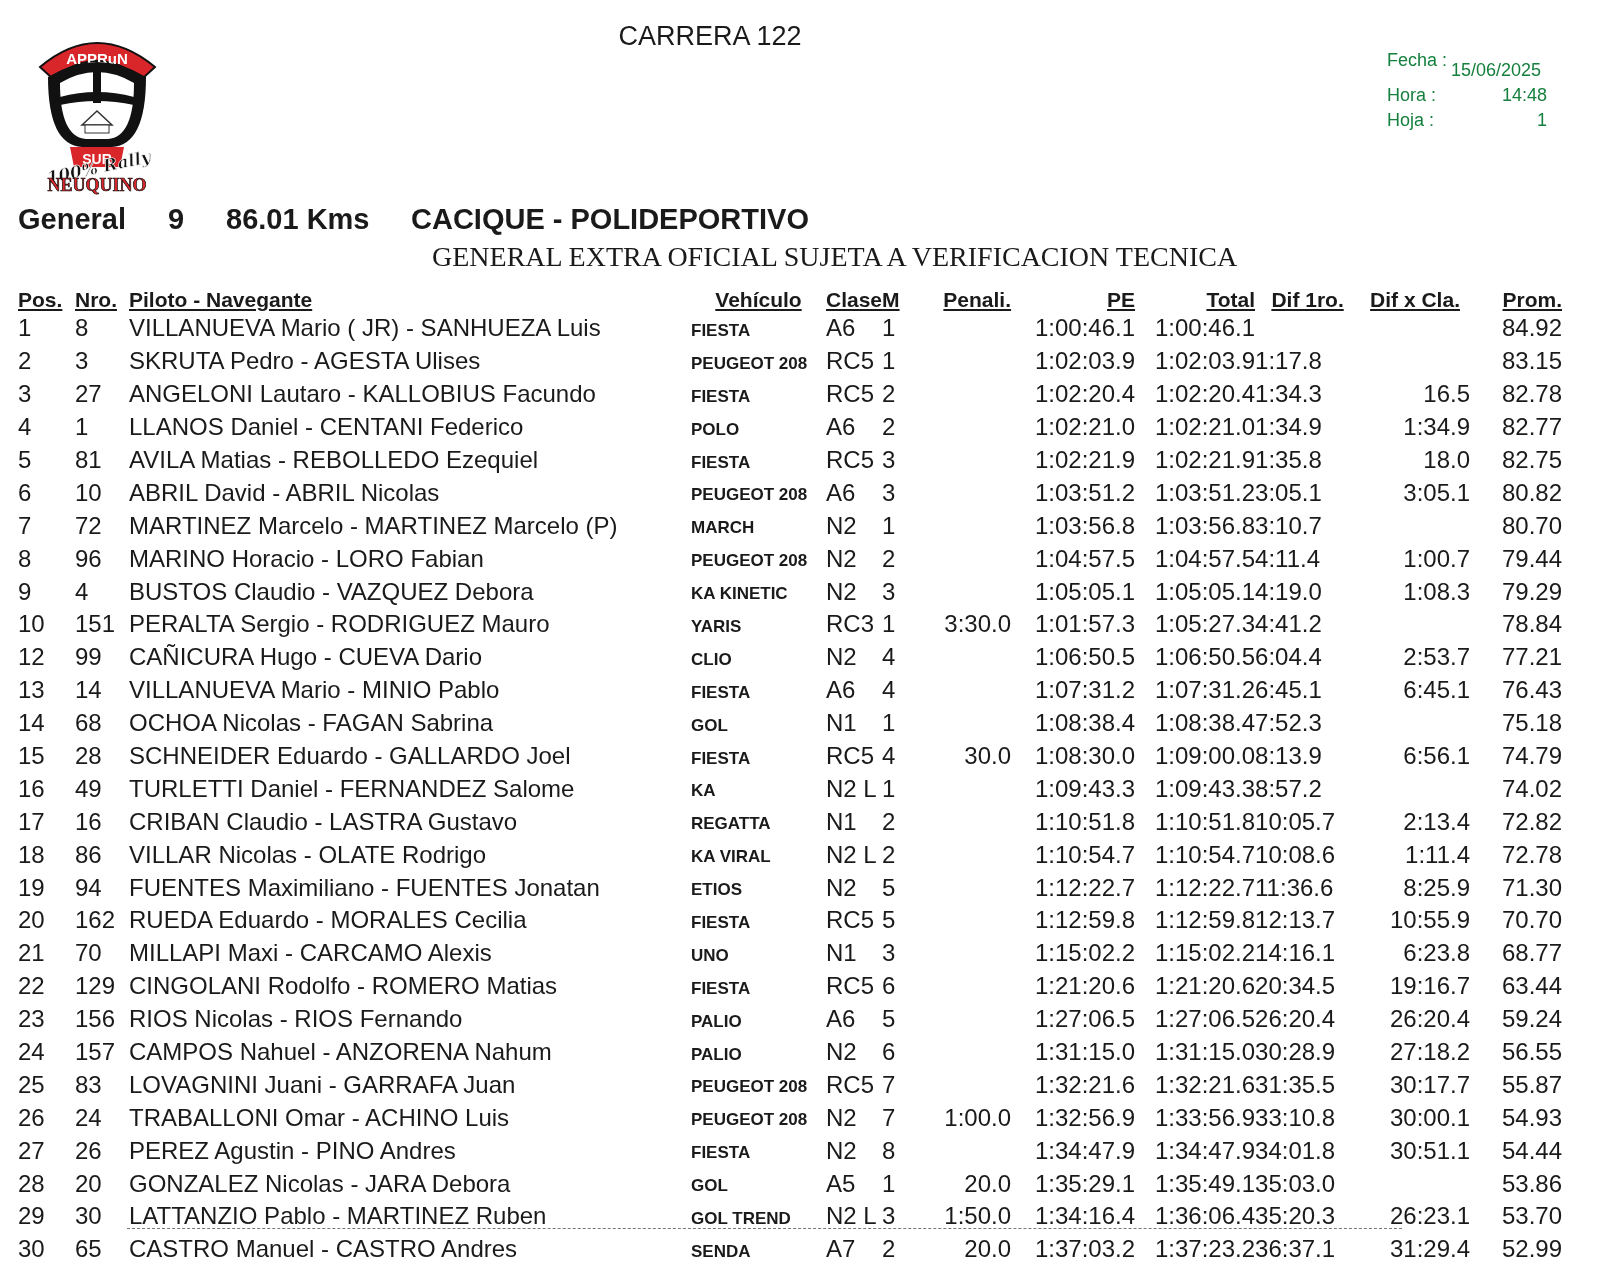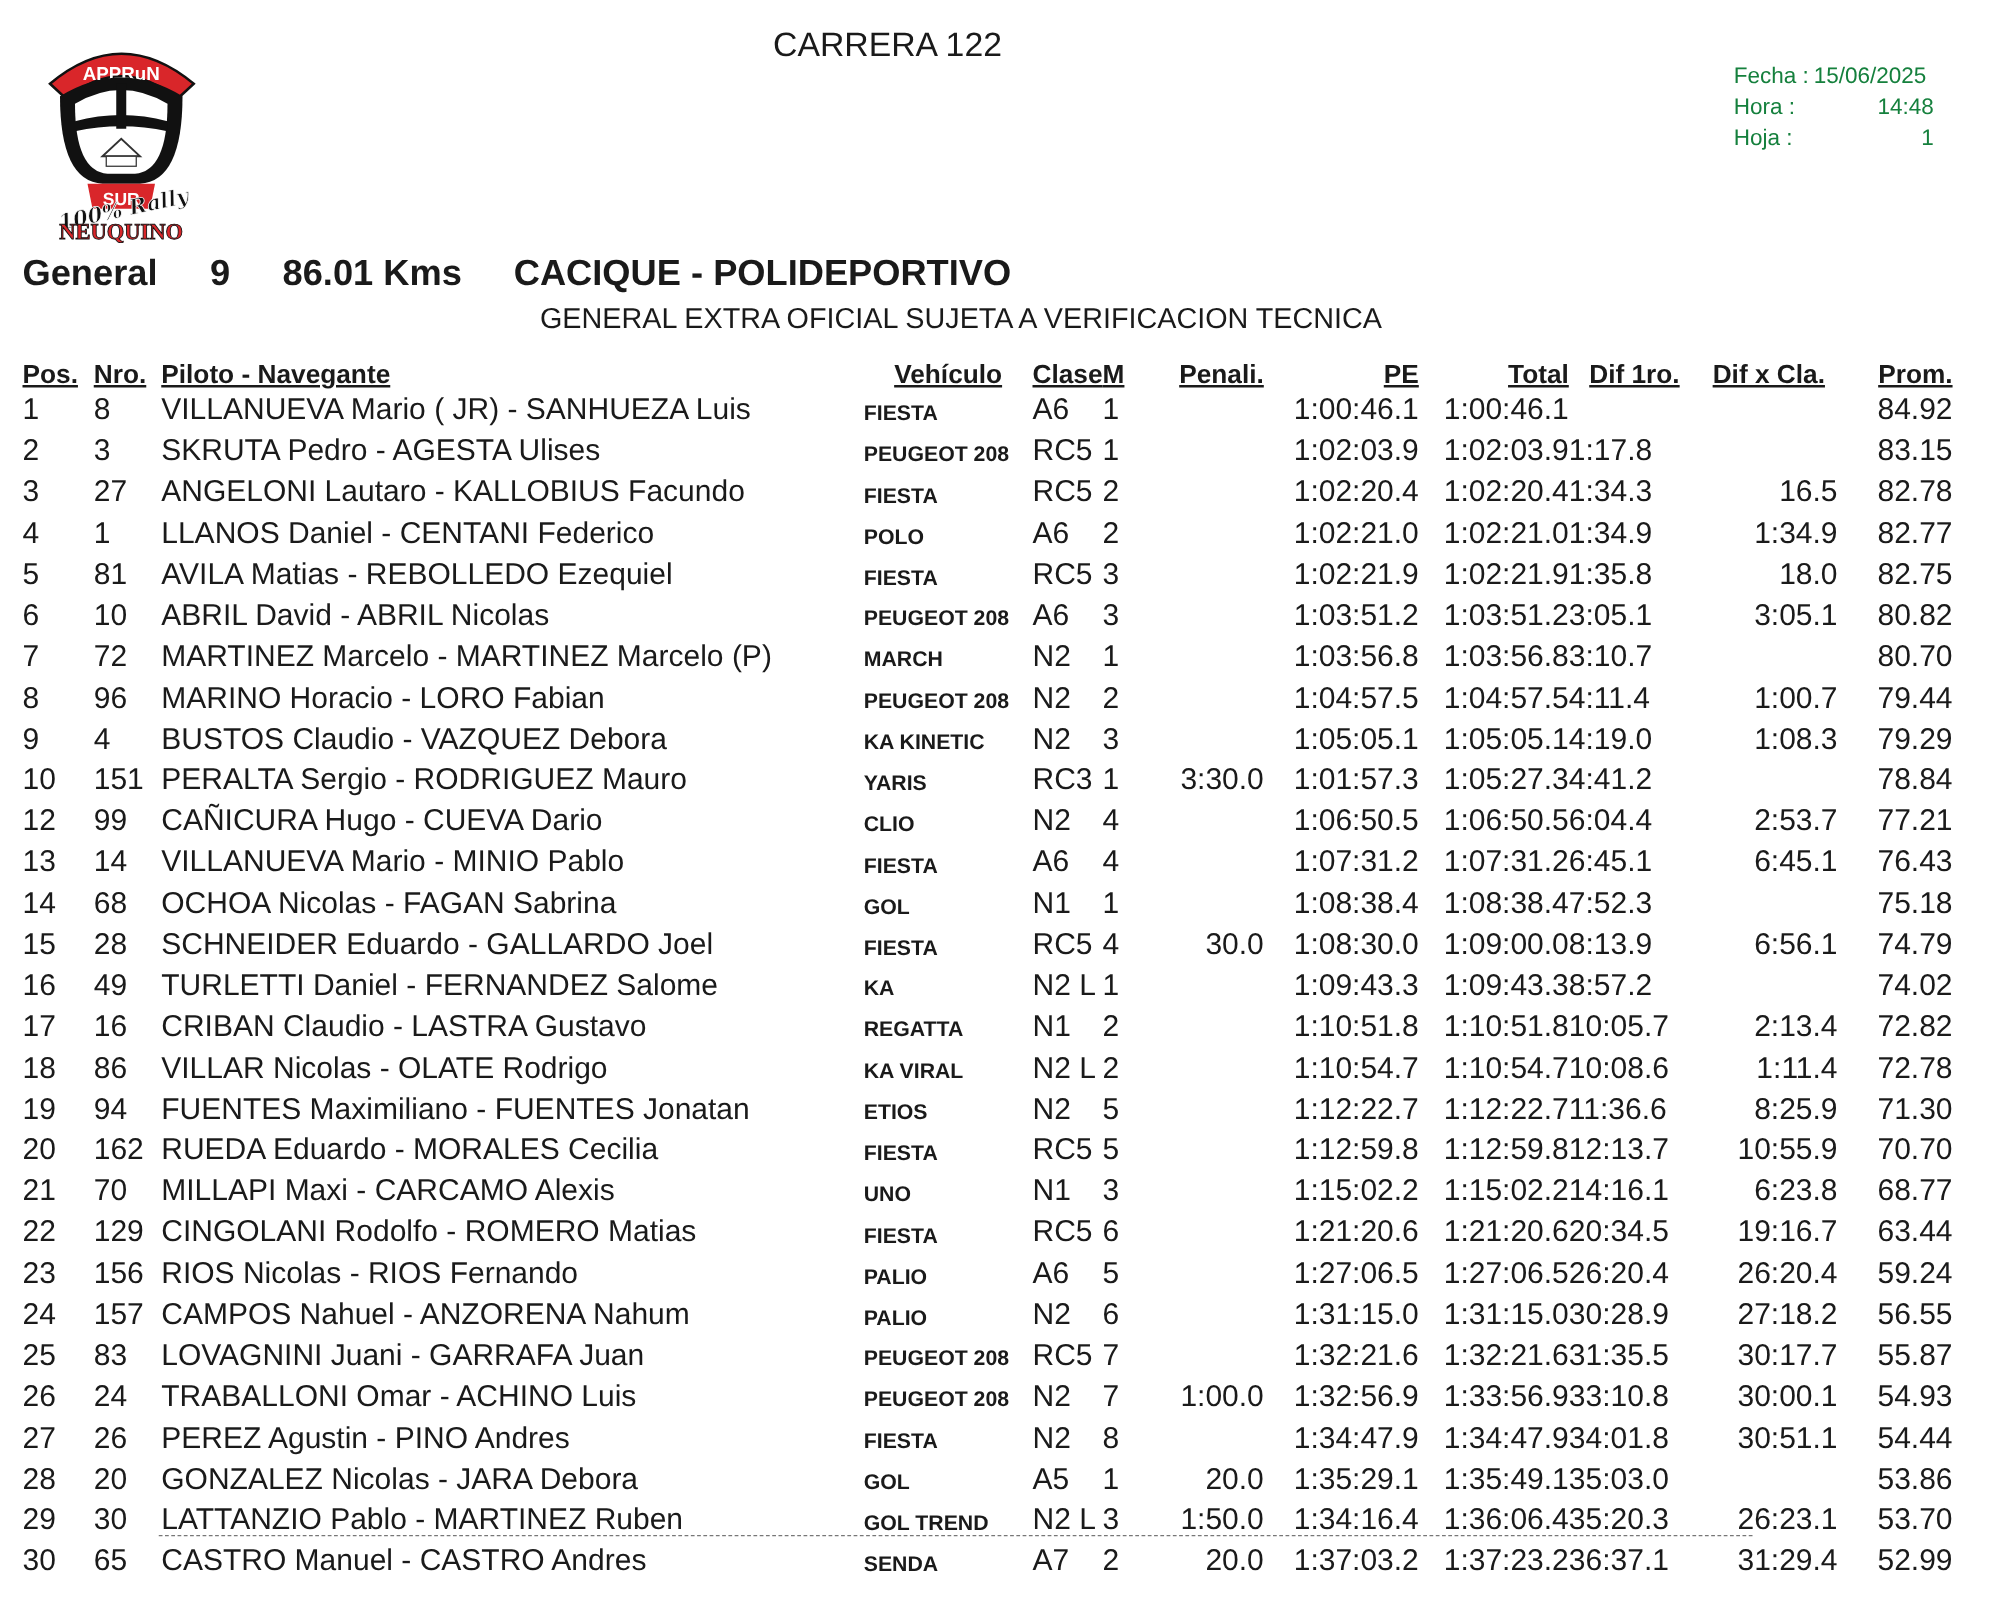--- a/index.html
+++ b/index.html
@@ -8,27 +8,27 @@
       font-family: "Liberation Sans", sans-serif; color: #1a1a1a;
     }
     .logo { position: absolute; left: 30px; top: 27px; width: 135px; height: 170px; }
     .title-block { position: absolute; left: 380px; top: 18px; width: 700px; text-align: center; }
     .title1 { font-size: 27px; letter-spacing: 0.2px; margin-left: 60px; }
     .title2 { font-size: 27px; margin-top: 3px; margin-left: -40px; }
     .meta { position: absolute; left: 1387px; top: 48px; font-size: 18px; color: #15803d; line-height: 25px; }
     .meta-row { display: flex; width: 160px; }
     .meta-row .k { width: 70px; }
     .meta-row .v { flex: 1; text-align: right; }
-    .meta-row.first .v { text-align: left; margin-left: -6px; }
+    .meta-row.first .v { text-align: left; margin-left: -6px; margin-top: 10px; }
     .stage { position: absolute; left: 18px; top: 203px; font-size: 29px; font-weight: bold; display: flex; }
     .stage span { display: inline-block; }
     .stage .s-label { width: 150px; }
     .stage .s-num { width: 58px; }
     .stage .s-km { width: 185px; }
-    .subtitle { position: absolute; left: 432px; top: 241px; font-size: 23px; }
+    .subtitle { position: absolute; left: 432px; top: 241px; font-size: 28px; font-family: Liberation Serif, serif; }
     table.results { position: absolute; left: 14px; top: 284px; border-collapse: collapse; font-size: 24px; }
     table.results th { font-size: 21px; font-weight: bold; text-decoration: underline; padding: 0; height: 28px; vertical-align: bottom; white-space: nowrap; }
     table.results td { padding: 0; height: 27.9px; white-space: nowrap; vertical-align: middle; }
     .c-pos { width: 57px; text-align: left; padding-left: 4px !important; }
     .c-nro { width: 54px; text-align: left; margin-left: 42px; }
     .c-pil { width: 562px; text-align: left; }
     .c-veh { width: 135px; text-align: left; }
     td.c-veh { font-size: 17px; font-weight: bold; padding-top: 5px !important; }
     th.c-veh { text-align: center; }
     .c-cla { width: 56px; text-align: left; }

